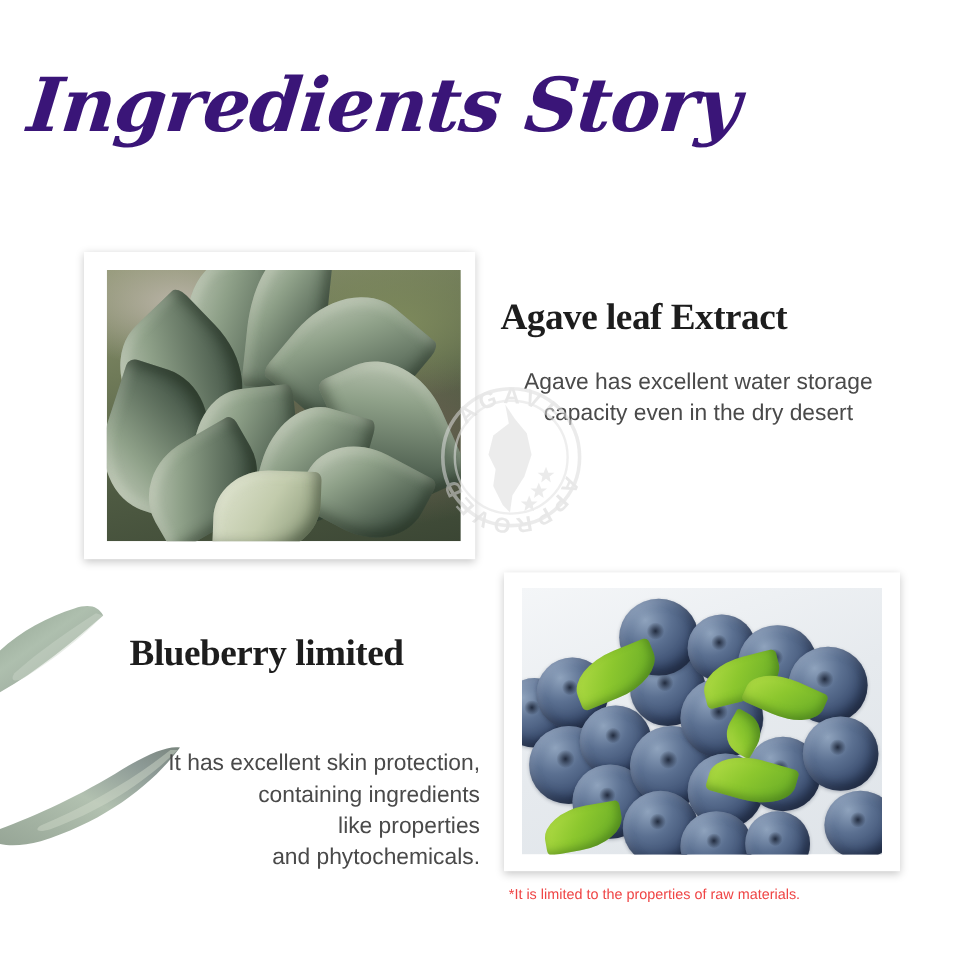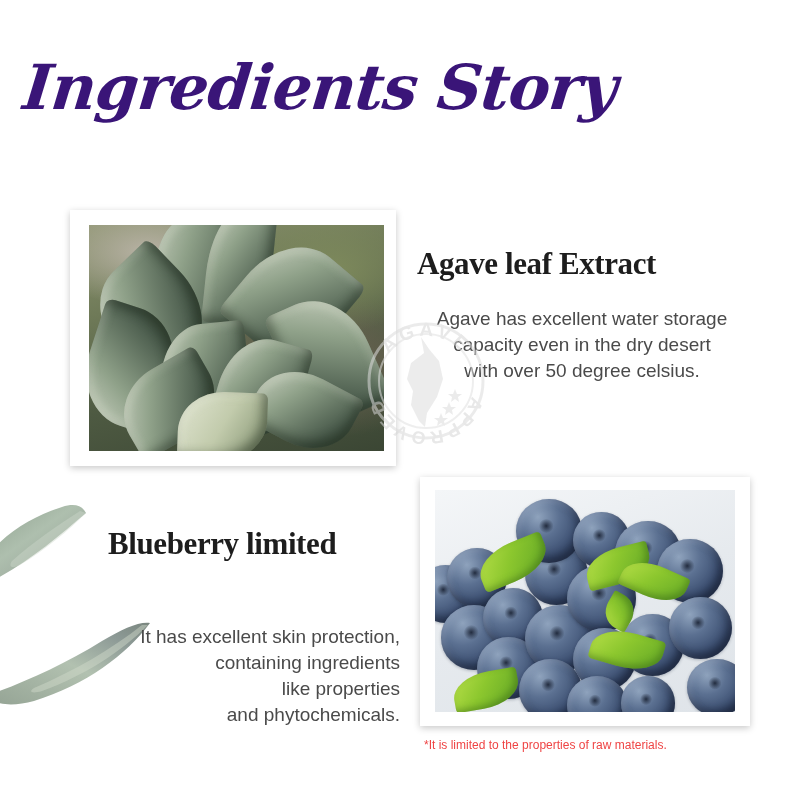--- a/index.html
+++ b/index.html
@@ -198,21 +198,20 @@
         <div class="leaf" style="left:30%;  top:74%;  width:30%; height:30%; transform:rotate(2deg); background:linear-gradient(120deg,#e3e7d4 0%,#c2cbac 50%,#7e8e6d 100%);"></div>
       </div>
     </div>
   </div>
 
   <div class="heading agave-heading">Agave leaf Extract</div>
 
   <div class="body-text agave-body">
     <div>Agave has excellent water storage</div>
     <div>capacity even in the dry desert</div>
-    <div>with over 50 degree celsius.</div>
   </div>
 
   <div class="watermark">
     <svg viewBox="0 0 126 132" width="126" height="132" aria-hidden="true">
       <defs>
         <path id="arcTop" d="M 16,70 A 47,47 0 0 1 110,70" fill="none"></path>
         <path id="arcBot" d="M 110,72 A 47,47 0 0 1 16,72" fill="none"></path>
       </defs>
       <circle cx="63" cy="68" r="57" fill="none" stroke="#dcdcdc" stroke-width="3"></circle>
       <circle cx="63" cy="68" r="47" fill="none" stroke="#e1e1e1" stroke-width="2"></circle>

